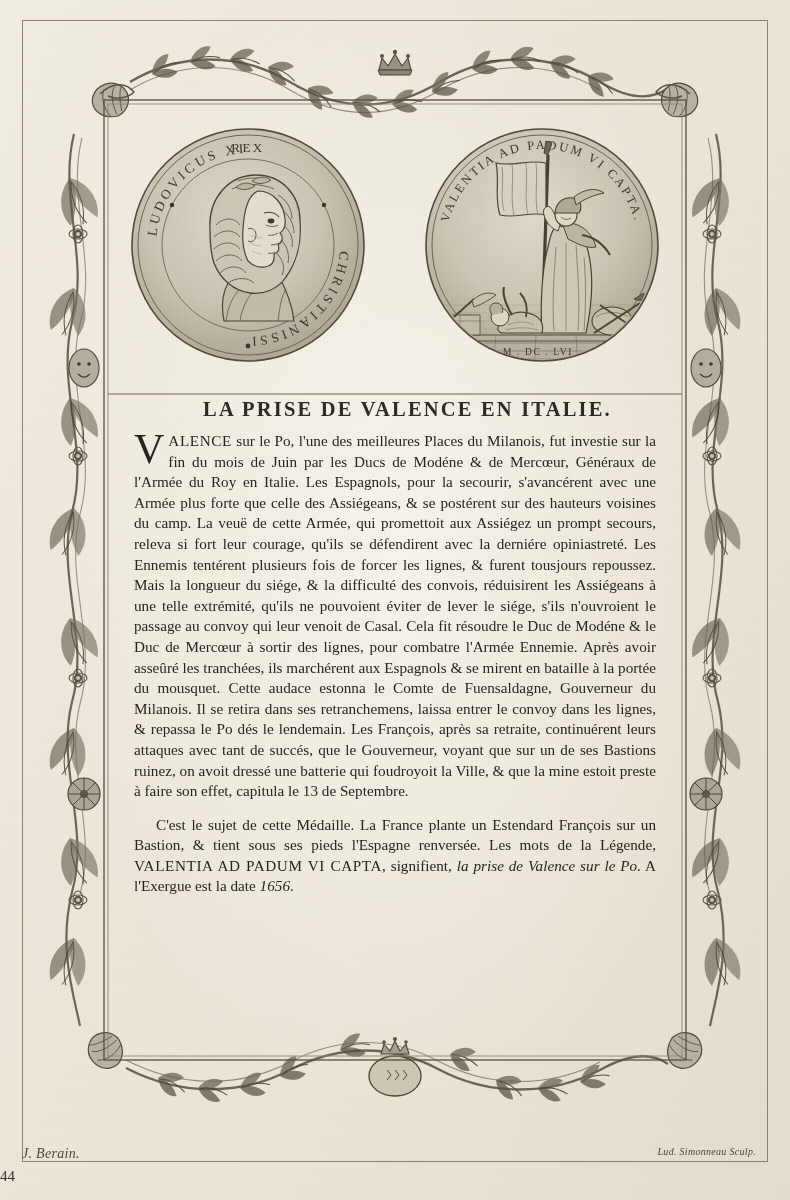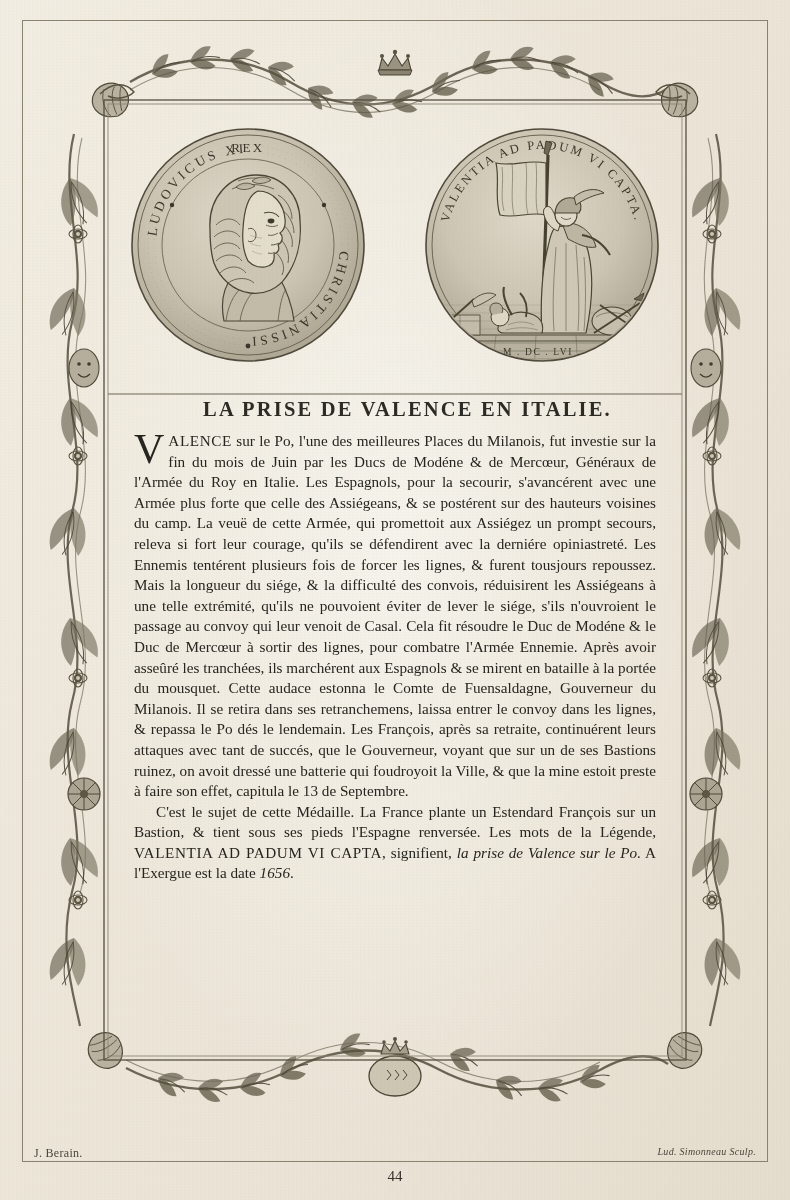--- a/index.html
+++ b/index.html
@@ -104,56 +104,56 @@
   .body-text {
     margin: 10px 26px 0 26px;
     color: #26241f;
     font-size: 15.2px;
     line-height: 20.6px;
     text-align: justify;
     text-justify: inter-word;
     font-family: "Liberation Serif", serif;
   }
   .body-text p { margin: 0 0 0 0; }
-  .body-text p + p { text-indent: 22px; }
+  .body-text p + p { margin-top: 13px; text-indent: 22px; }
 
   .dropcap {
     float: left;
     font-size: 42px;
     line-height: 33px;
     padding: 2px 4px 0 0;
     font-family: "Liberation Serif", serif;
     color: #26241f;
   }
   .smallcaps { font-variant: small-caps; letter-spacing: 0.6px; }
   .ital { font-style: italic; }
 
   
   .credit-left {
     position: absolute;
-    left: 34px;
+    left: 22px;
     top: 1146px;
-    font-size: 12px;
+    font-size: 14px;
+    font-style: italic;
     color: #4a463c;
     letter-spacing: 0.3px;
   }
   .credit-right {
     position: absolute;
     right: 34px;
     top: 1146px;
     font-size: 10px;
     font-style: italic;
     color: #4a463c;
     letter-spacing: 0.3px;
   }
   .folio {
     position: absolute;
     left: 0; right: 0;
     top: 1168px;
-    text-align: center;
     font-size: 15px;
     color: #35322b;
   }
 
   
   text { font-family: "Liberation Serif", serif; }
 </style>
 </head>
 <body>
 

